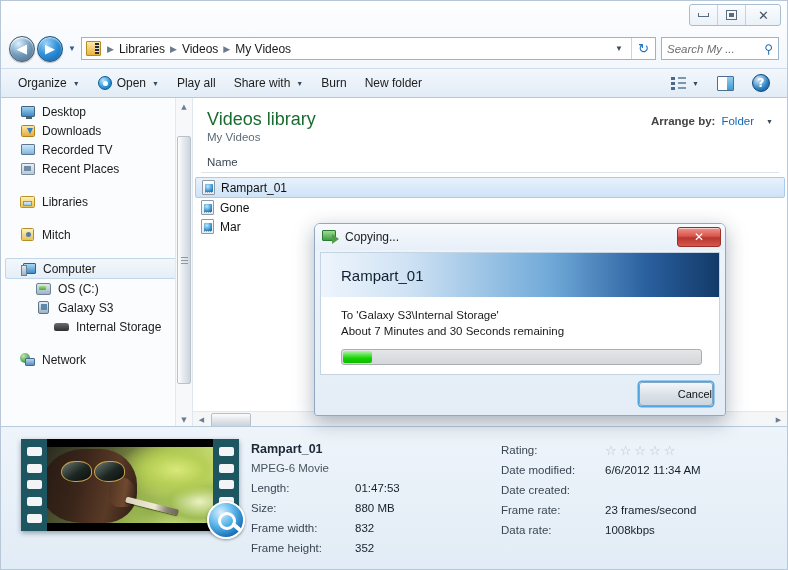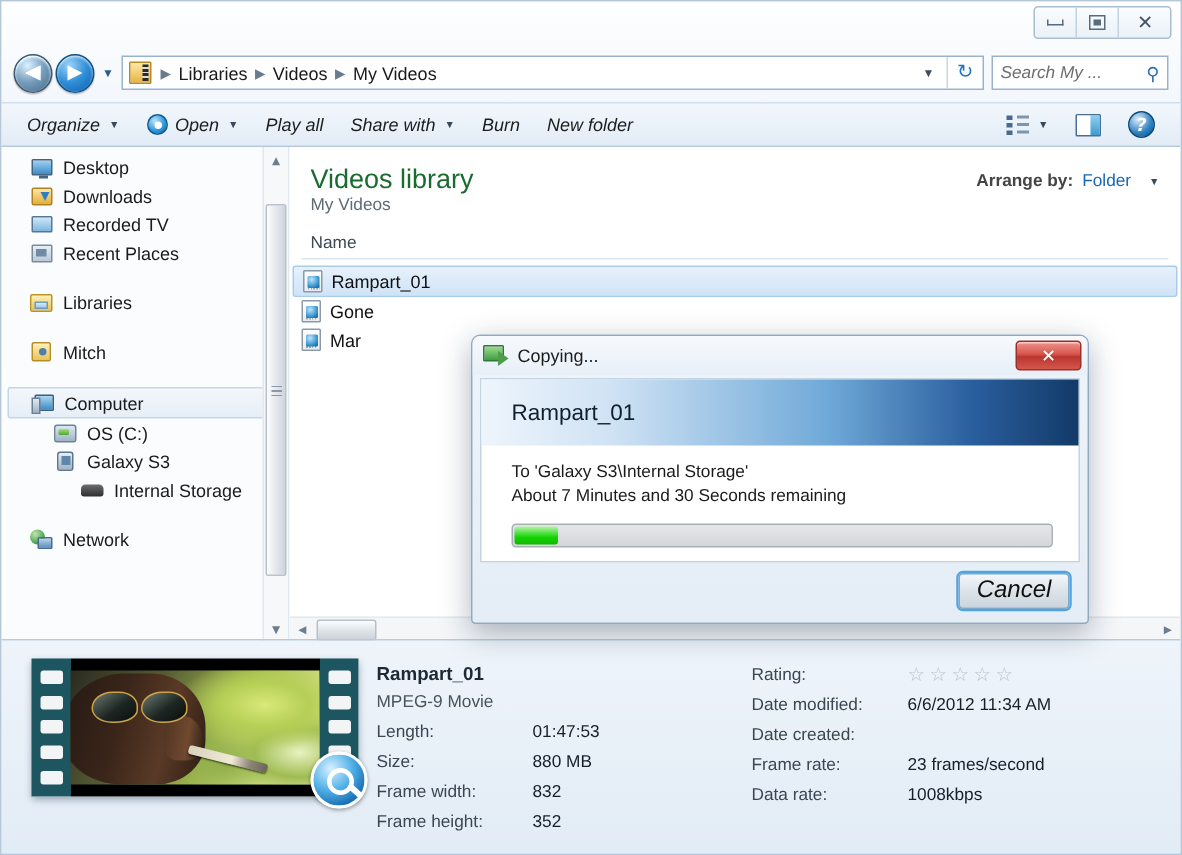--- a/index.html
+++ b/index.html
@@ -103,21 +103,21 @@
   .search-ico { margin-left:auto; font-style:normal; color:#2a6fb0; font-size:12px; font-family:"DejaVu Sans", sans-serif;}
 
   
   #toolbar {
     position:absolute; left:0; top:67px; width:100%; height:30px;
     border-top:1px solid #cfdded; border-bottom:1px solid #b5c8dc;
     background:linear-gradient(180deg,#f2f7fc,#e2ecf6);
     display:flex; align-items:center; padding:0 8px;
     font-size:12px; color:#1d1d1d;
   }
-  .tbitem { display:flex;align-items:center; padding:4px 9px; height:24px; white-space:nowrap;font-style:italic; }
+  .tbitem { display:flex;align-items:center; padding:4px 9px; height:24px; white-space:nowrap; }
   .caret { margin-left:6px; font-size:7px; color:#3a4a5a; }
   .qt-ico {
     width:14px;height:14px;border-radius:50%;margin-right:5px;
     background:radial-gradient(circle at 35% 30%, #bfe4fb, #2f9ade 55%, #13649f);
     border:1px solid #0f5a92; position:relative;
   }
   .qt-ico::after{content:"";position:absolute;left:4px;top:4px;width:5px;height:5px;border-radius:50%;background:#fff;}
   .tbspacer{flex:1;}
   .views-ico { width:15px;height:13px; display:grid; grid-template-columns:4px 1fr; grid-gap:2px 3px; align-items:center;}
   .views-ico b{display:block;height:3px;background:#4a6a8c;}
@@ -380,22 +380,22 @@
     height:100%; width:8%;
     background:linear-gradient(180deg,#b6f3a4 0%, #56e14a 35%, #15d400 60%, #10b800 100%);
     border-radius:2px;
   }
   #dlg-foot { height:38px; display:flex; align-items:center; justify-content:flex-end; padding-right:12px; }
   #cancel-btn {
     width:74px; height:24px;
     background:linear-gradient(180deg,#f4f7fa,#dbe2e9 52%,#ccd5de);
     border:1px solid #7ea7c9; border-radius:3px;
     box-shadow:0 0 0 1.5px #4ea5e2;
-    font-size:16px; color:#111;
-    display:flex;align-items:center;justify-content:center;font-style:italic;
+    font-size:11px; color:#111;
+    display:flex;align-items:center;justify-content:flex-end;
   }
 </style>
 </head>
 <body>
 
 <div id="window">
 
   <div id="titlebar">
     <div id="wincontrols">
       <div class="wc wc-min">
@@ -640,21 +640,21 @@
             <i></i>
             <i></i>
           </div>
         <div class="qtbadge"></div>
       </div>
     </div>
 
     <div id="metawrap">
       <div class="metacol left">
         <div class="mtitle">Rampart_01</div>
-        <div class="msub">MPEG-9 Movie</div>
+        <div class="msub">MPEG-6 Movie</div>
         <div class="mrow">
           <span class="mlbl">Length:</span>
           <span class="mval">01:47:53</span>
         </div>
         <div class="mrow">
           <span class="mlbl">Size:</span>
           <span class="mval">880 MB</span>
         </div>
         <div class="mrow">
           <span class="mlbl">Frame width:</span>

